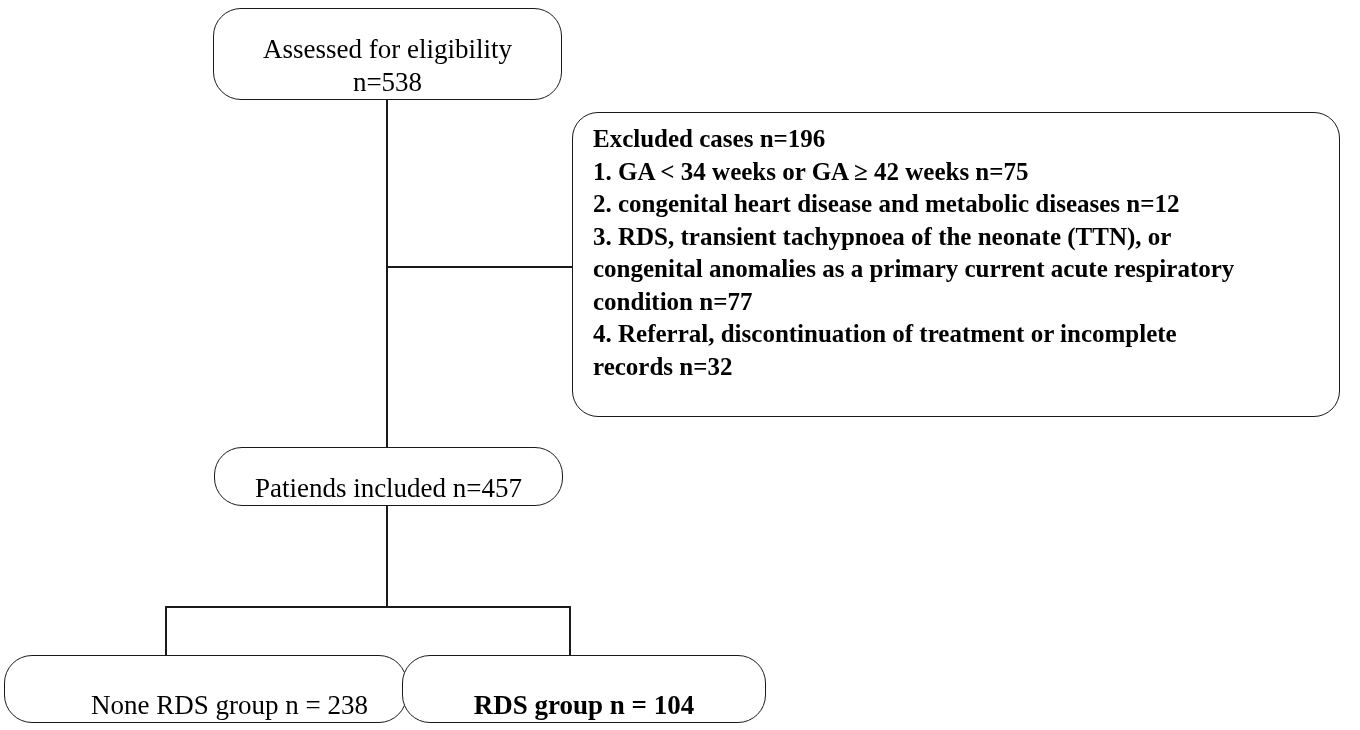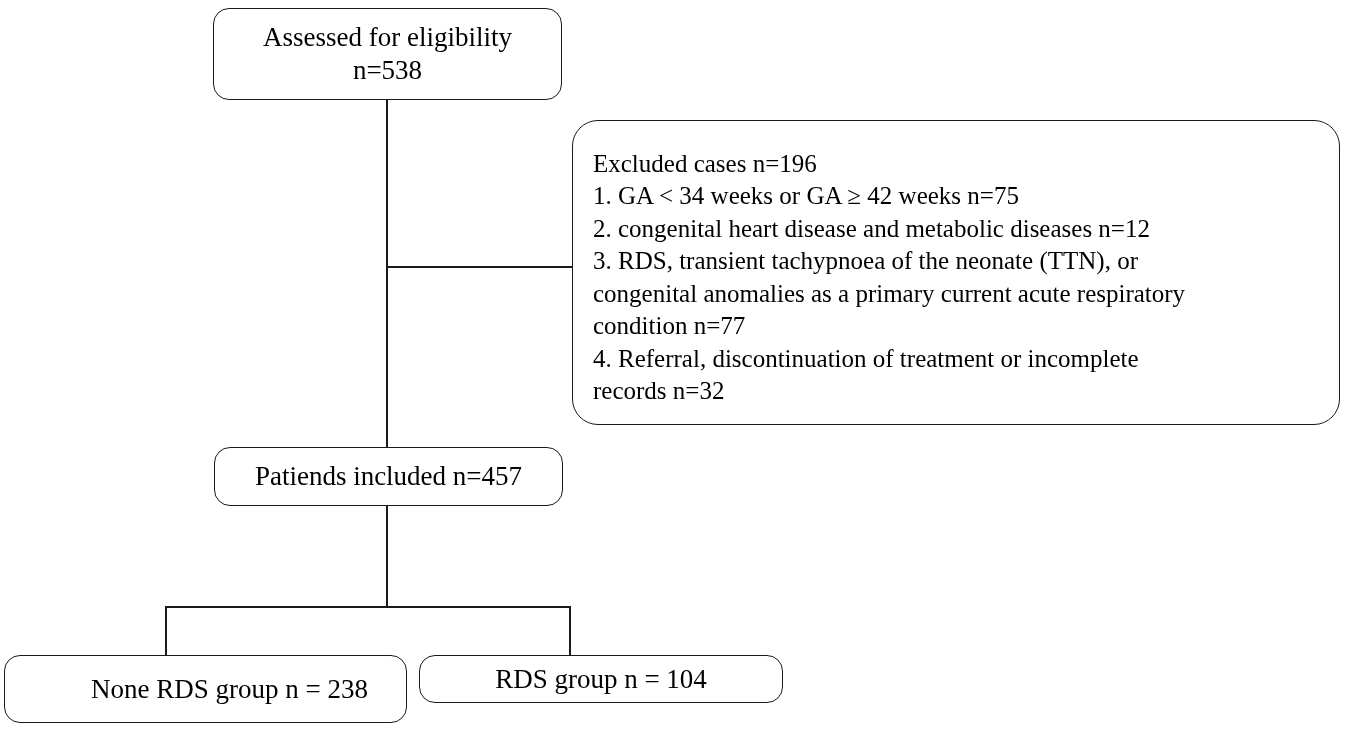--- a/index.html
+++ b/index.html
@@ -18,65 +18,67 @@
     height: 730px;
     background: #ffffff;
     overflow: hidden;
   }
 
   
   .node {
     position: absolute;
     box-sizing: border-box;
     border: 1.6px solid #1a1a1a;
-    border-radius: 16px;
+    border-radius: 28px;
     background: #ffffff;
     display: flex;
-    align-items: center;
+    align-items: flex-end;
     justify-content: center;
     text-align: center;
     line-height: 1.22;
     z-index: 3;
   }
   .node .node-text {
     display: block;
     white-space: pre-line;
     padding: 0 6px;
   }
 
   
   #node-eligibility {
     left: 213px; top: 8px; width: 349px; height: 92px;
     font-size: 27px;
   }
   #node-excluded {
-    left: 572px; top: 120px; width: 768px; height: 305px;
+    left: 572px; top: 112px; width: 768px; height: 305px;
     border-radius: 26px;
     justify-content: flex-start;
-    align-items: center;
+    align-items: flex-start;
     font-size: 25px;
     line-height: 1.30;
+    font-weight: bold;
   }
   #node-excluded .node-text {
     text-align: left;
     padding: 10px 14px 0 20px;
     white-space: pre-line;
   }
   #node-included {
     left: 214px; top: 447px; width: 349px; height: 59px;
     font-size: 27px;
   }
   #node-none-rds {
     left: 4px; top: 655px; width: 403px; height: 68px;
     font-size: 27px;
     padding-left: 48px;
   }
   #node-rds {
-    left: 419px; top: 655px; width: 364px; height: 48px;
+    left: 402px; top: 655px; width: 364px; height: 68px;
     font-size: 27px;
+    font-weight: bold;
   }
 
   
   .line {
     position: absolute;
     background: #1a1a1a;
     z-index: 1;
   }
   .line.v { width: 2px; }
   .line.h { height: 2px; }

